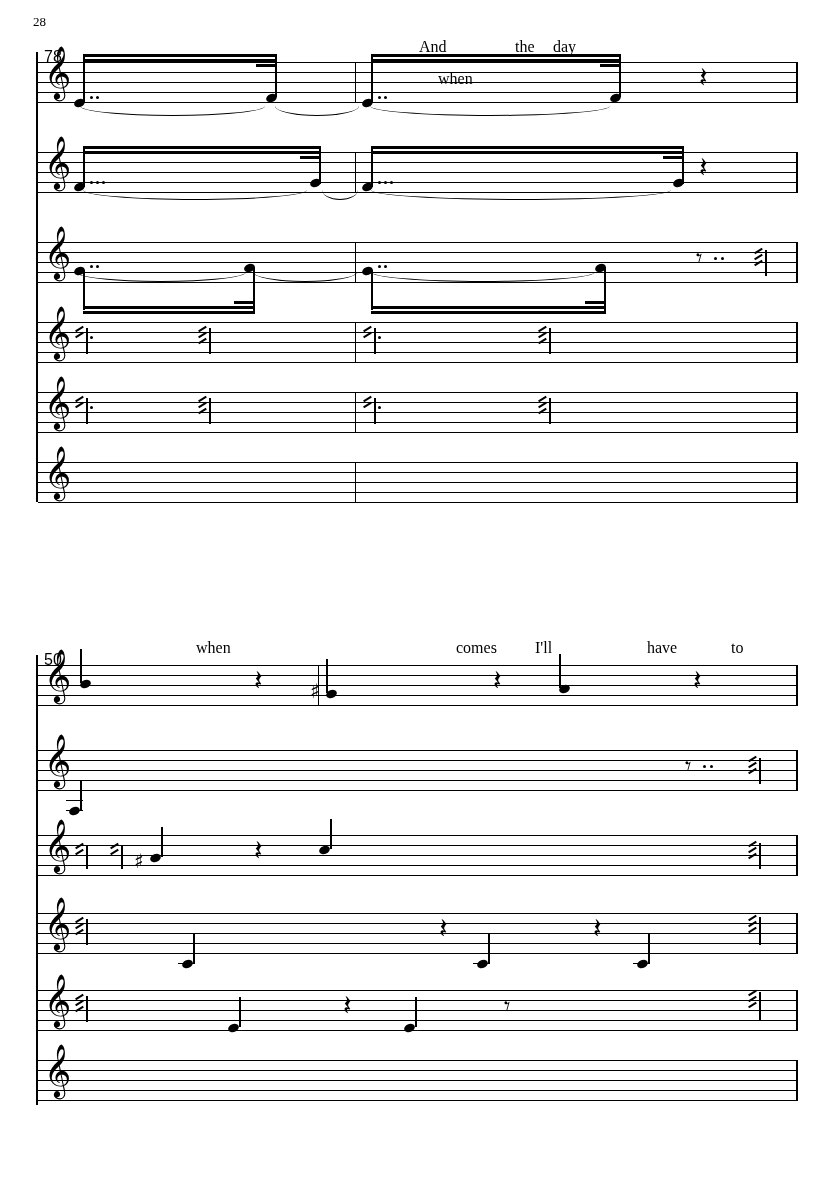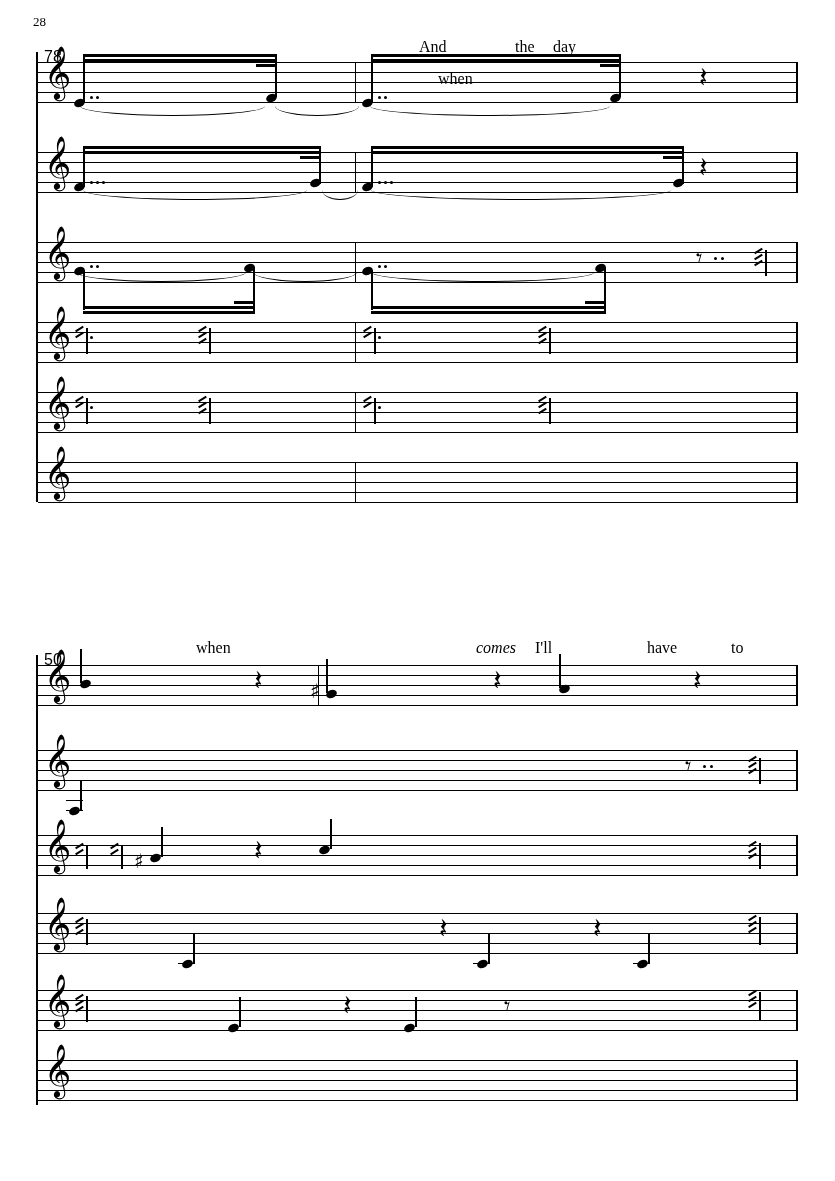--- a/index.html
+++ b/index.html
@@ -390,21 +390,21 @@
       <div class="endbar"></div>
     </div>
   </div>
 
   <div class="system" style="top:655px; height:450px;">
     <div class="system-bracket" style="top:0px; height:450px;"></div>
 
     <div class="meas-num" style="left:8px; top:-4px;">50</div>
 
     <div class="lyric" style="left:160px; top:-16px;">when</div>
-    <div class="lyric" style="left:440px; top:-16px;font-style:italic;">comes</div>
+    <div class="lyric" style="left:420px; top:-16px;">comes</div>
     <div class="lyric" style="left:499px; top:-16px;">I'll</div>
     <div class="lyric" style="left:611px; top:-16px;">have</div>
     <div class="lyric" style="left:695px; top:-16px;">to</div>
 
     <div class="staff" style="top:10px;">
       <div class="line l0"></div>
       <div class="line l1"></div>
       <div class="line l2"></div>
       <div class="line l3"></div>
       <div class="line l4"></div>

